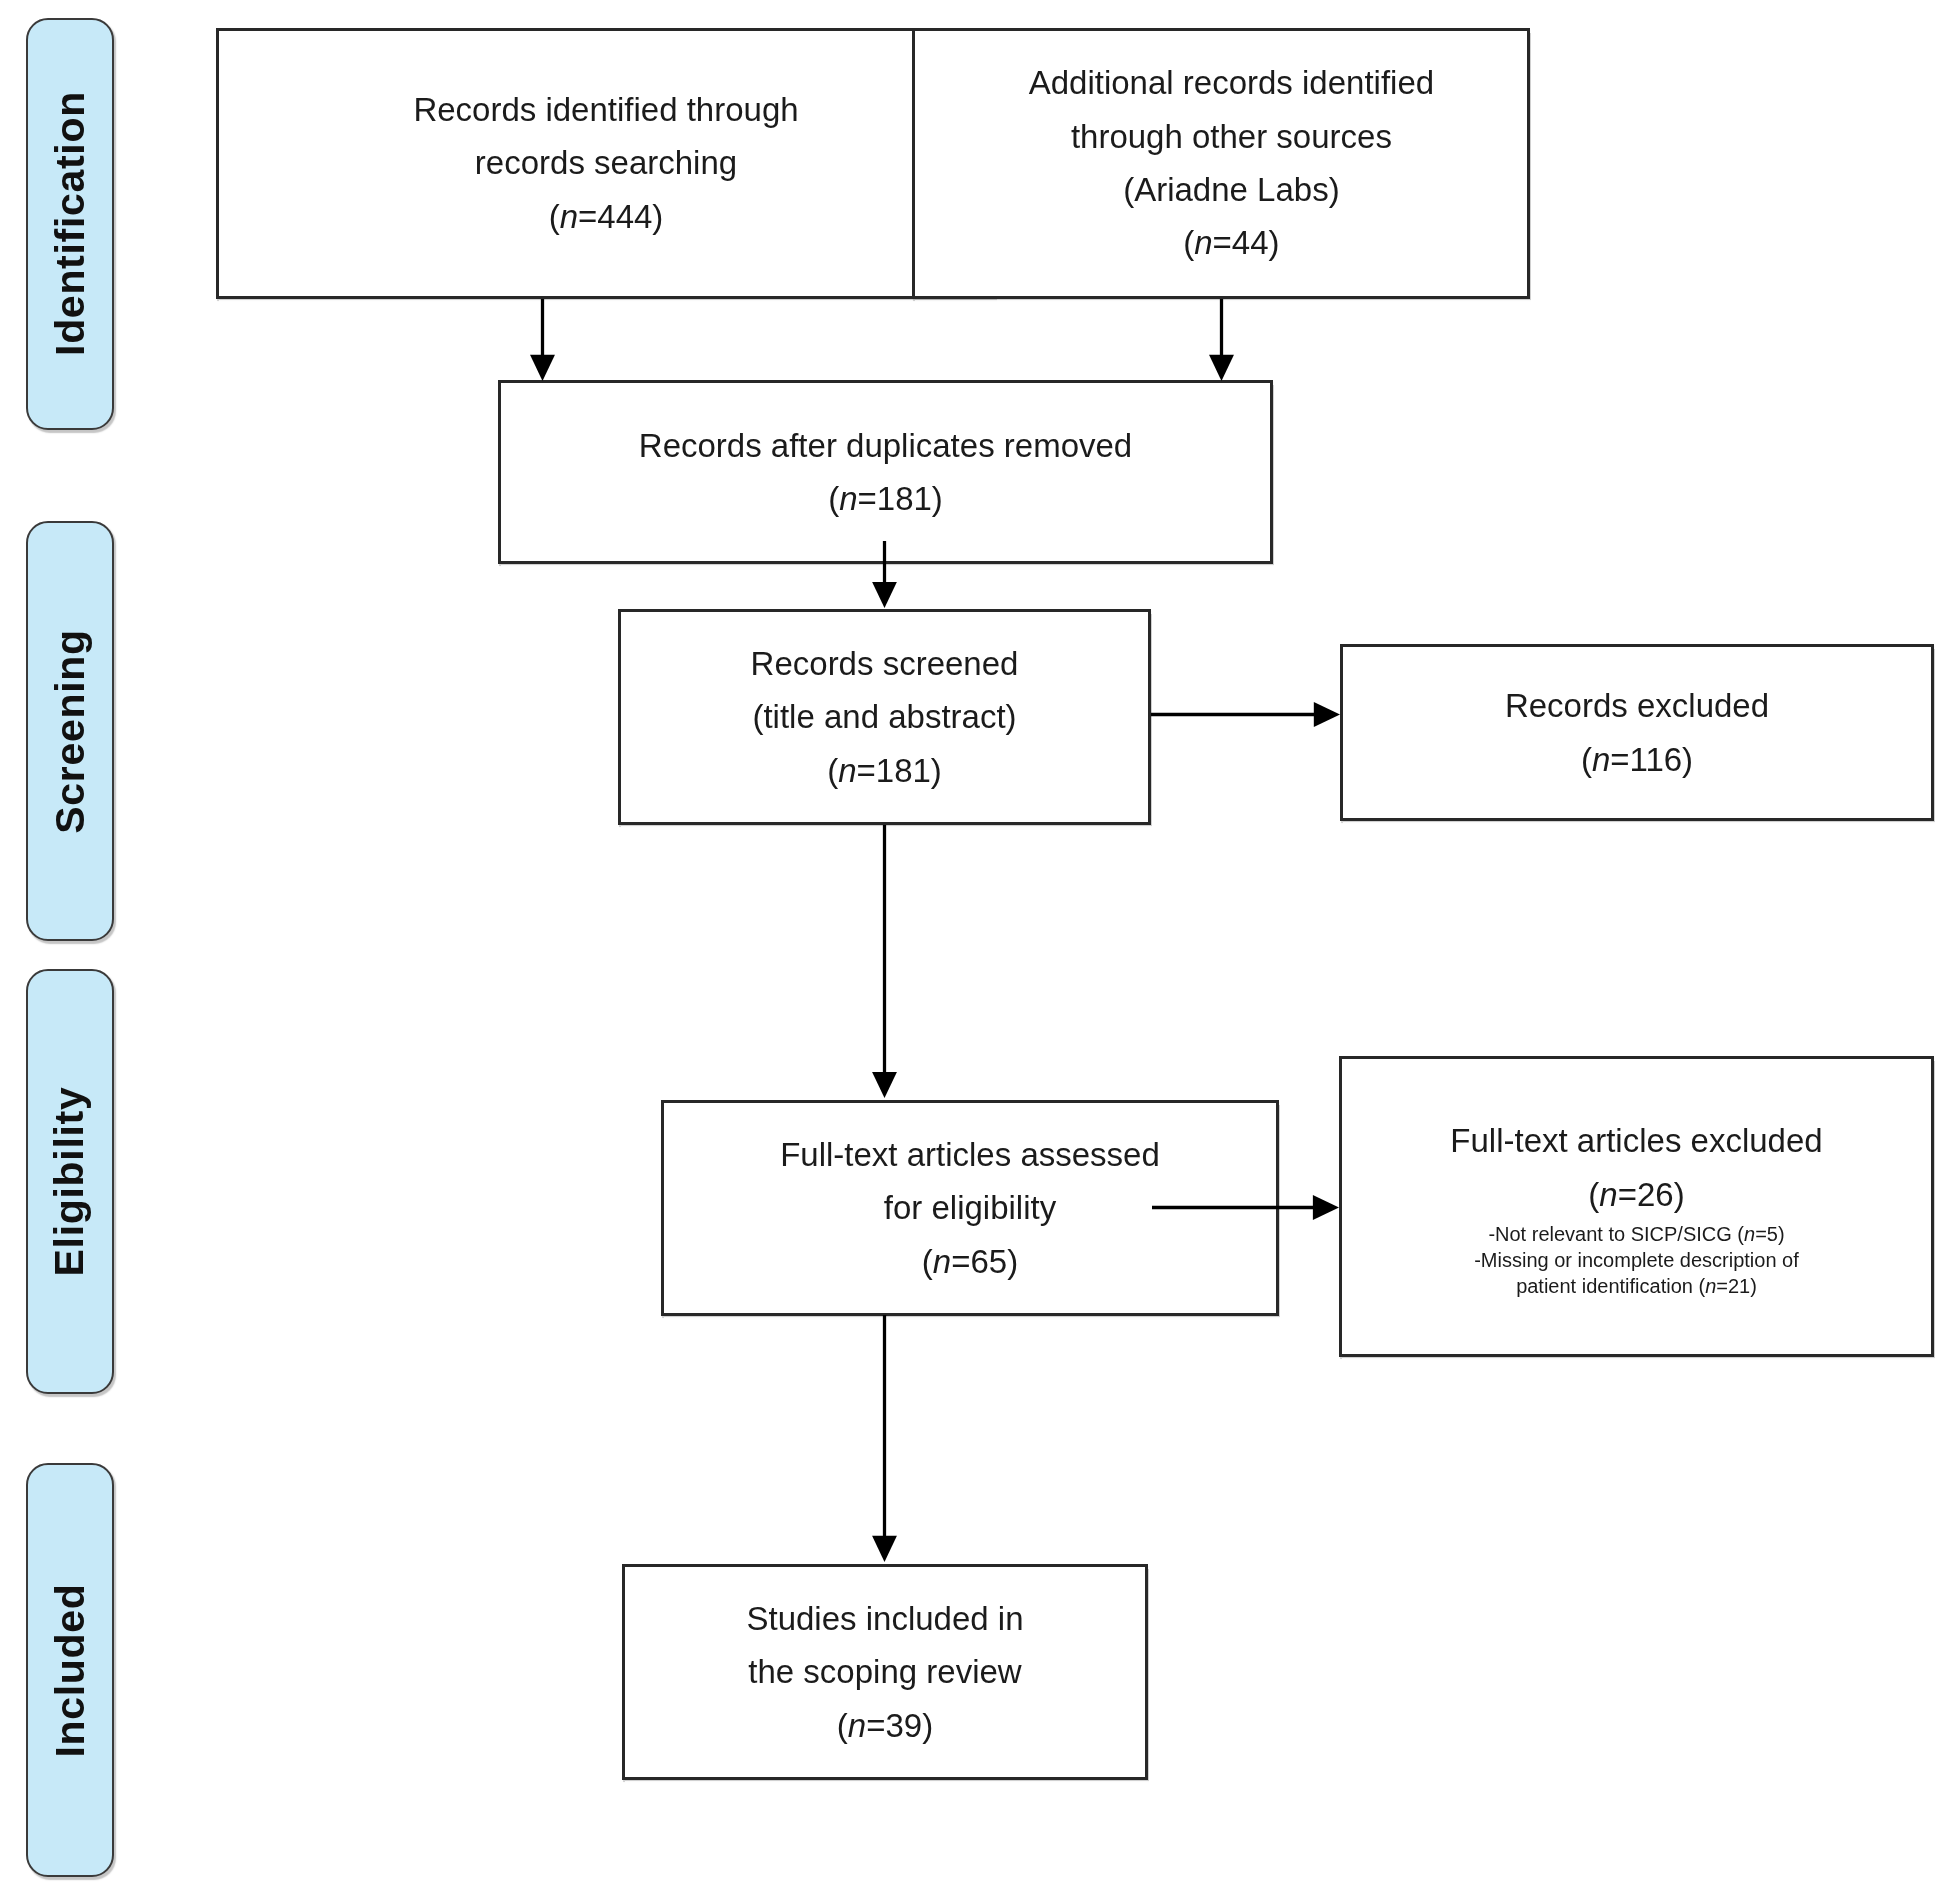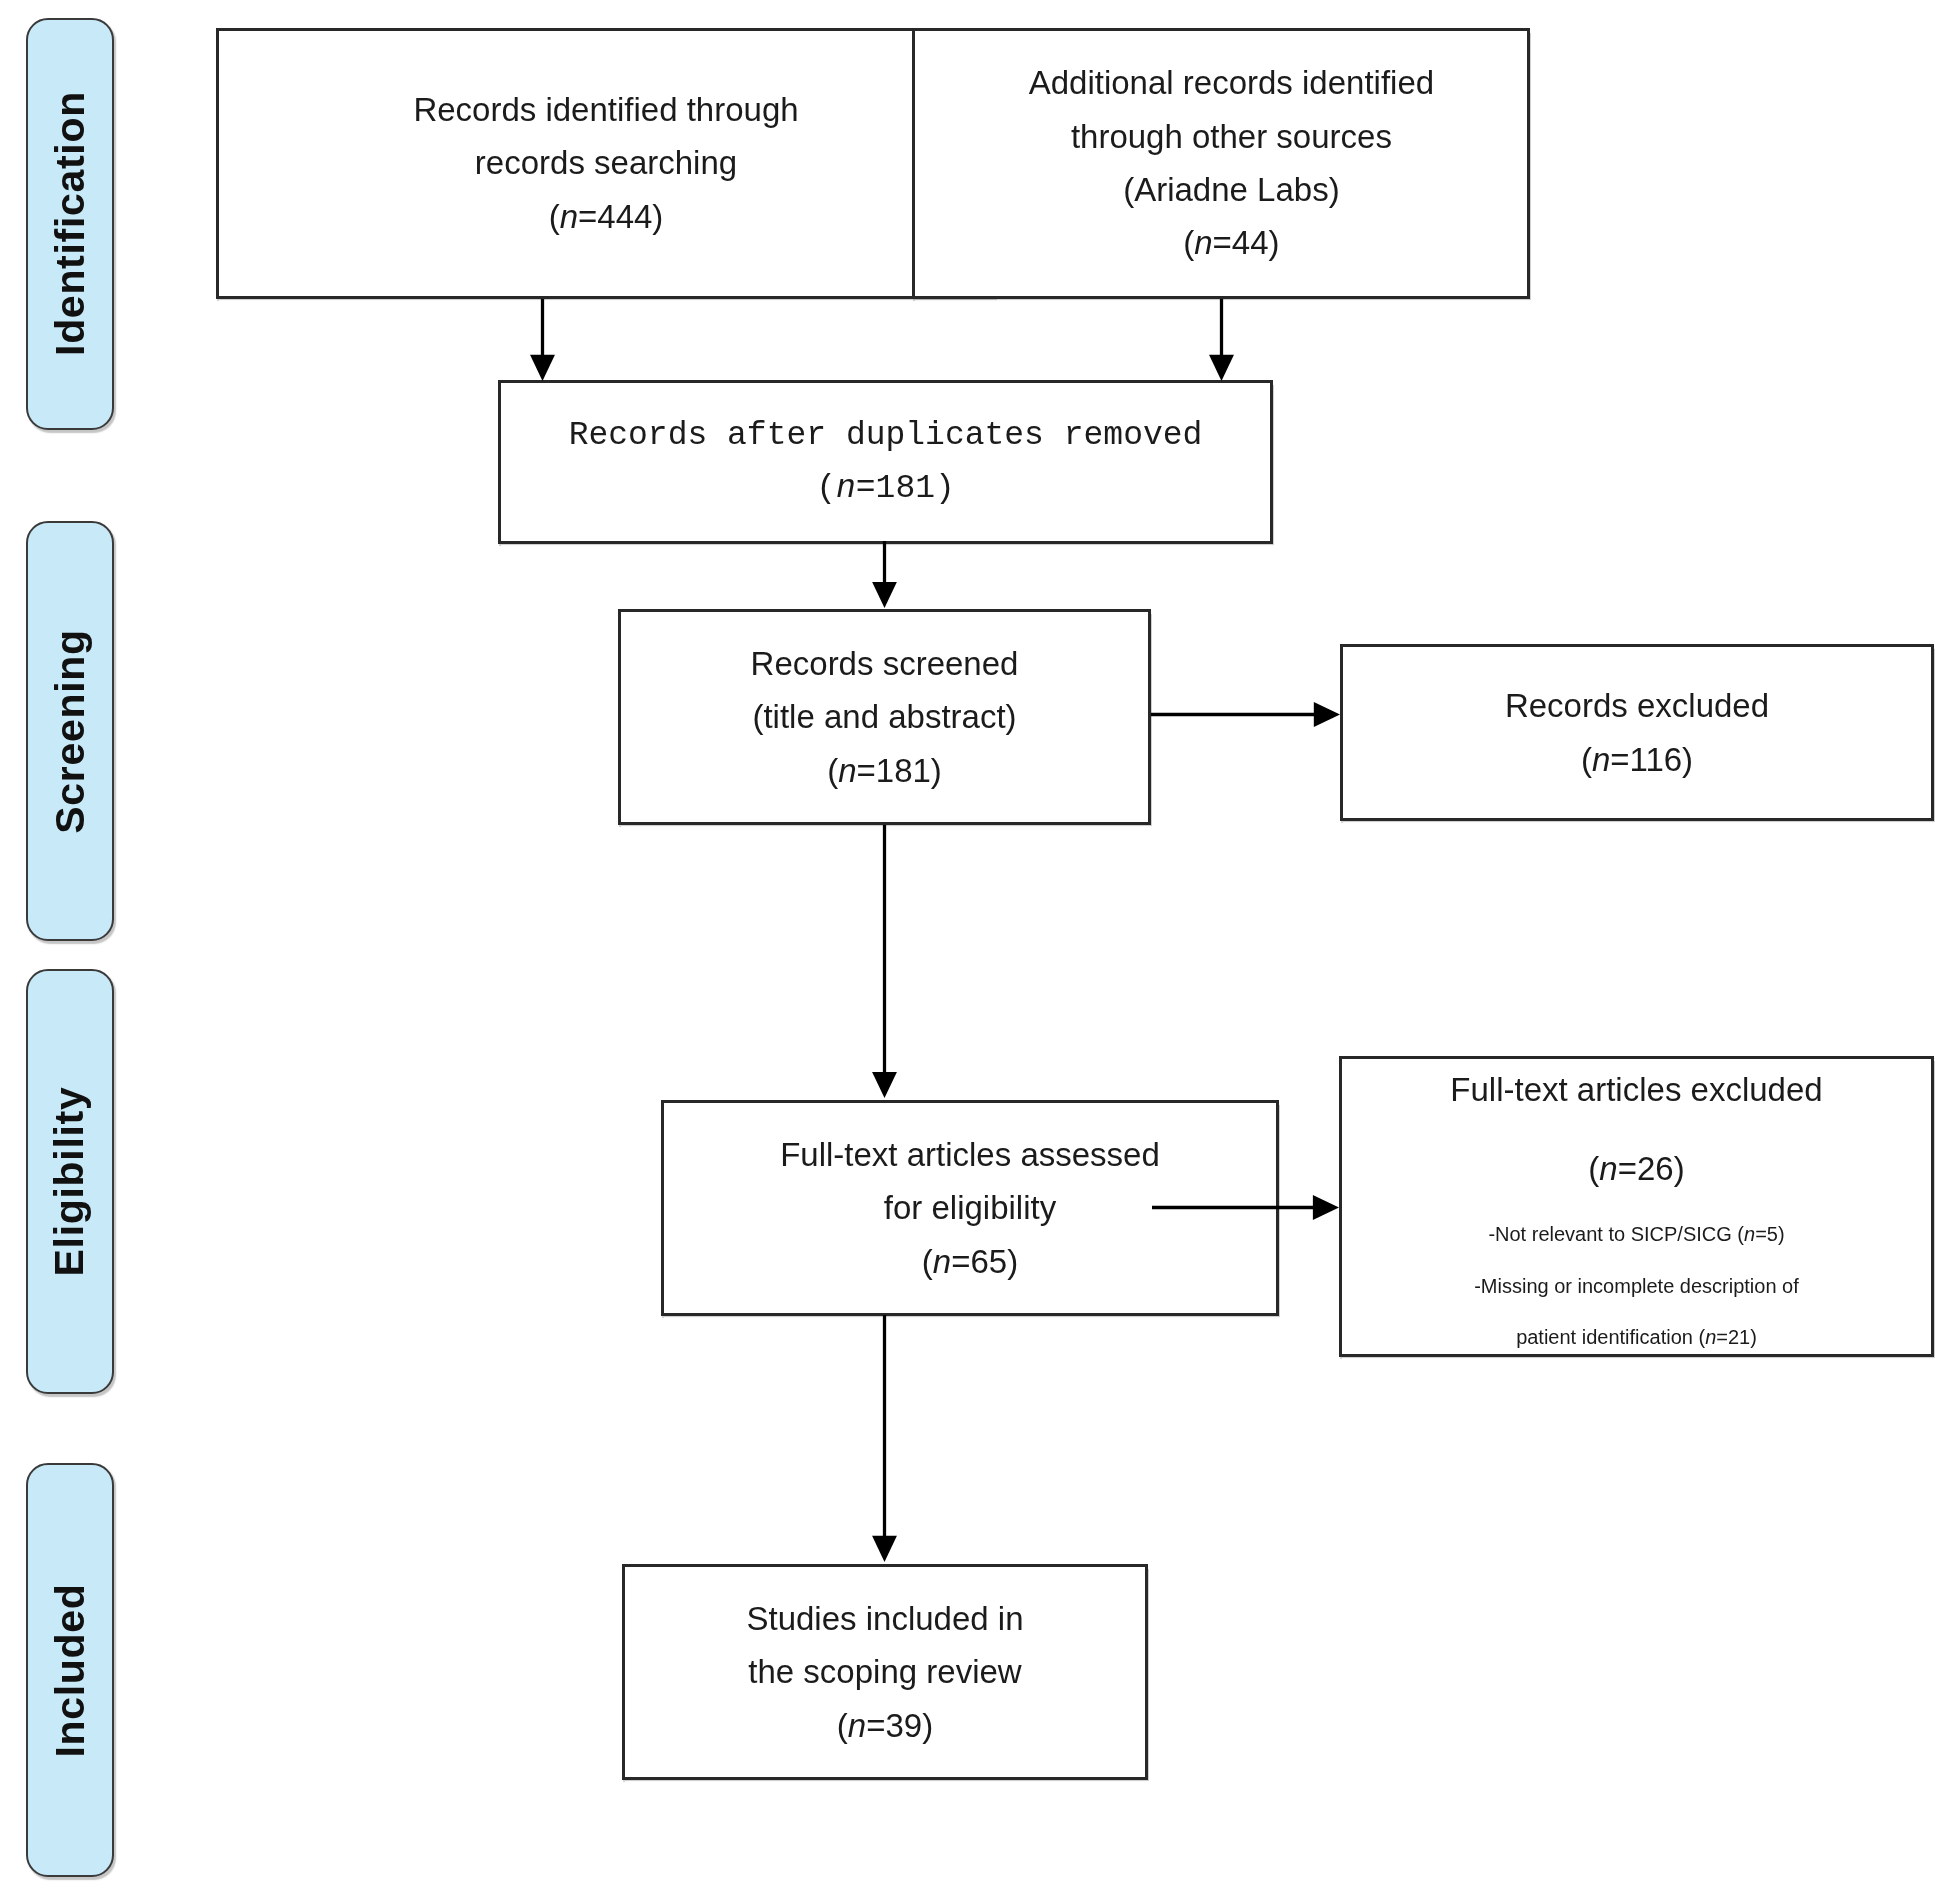--- a/index.html
+++ b/index.html
@@ -84,21 +84,21 @@
     <div class="line">(<i>n</i>=444)</div>
   </div>
 
   <div class="fbox" style="left:912px;top:27.5px;width:618px;height:271px;padding-left:30px;">
     <div class="line">Additional records identified</div>
     <div class="line">through other sources</div>
     <div class="line">(Ariadne Labs)</div>
     <div class="line">(<i>n</i>=44)</div>
   </div>
 
-  <div class="fbox" style="left:498px;top:380px;width:775px;height:164px;font-family:Liberation Mono, monospace;">
+  <div class="fbox" style="left:498px;top:380px;width:775px;height:184px;">
     <div class="line">Records after duplicates removed</div>
     <div class="line">(<i>n</i>=181)</div>
   </div>
 
   <div class="fbox" style="left:618px;top:609px;width:533px;height:216px;">
     <div class="line">Records screened</div>
     <div class="line">(title and abstract)</div>
     <div class="line">(<i>n</i>=181)</div>
   </div>
 
@@ -106,21 +106,21 @@
     <div class="line">Records excluded</div>
     <div class="line">(<i>n</i>=116)</div>
   </div>
 
   <div class="fbox" style="left:617px;top:1100px;width:618px;height:216px;margin-left:44px;">
     <div class="line">Full-text articles assessed</div>
     <div class="line">for eligibility</div>
     <div class="line">(<i>n</i>=65)</div>
   </div>
 
-  <div class="fbox" style="left:1339px;top:1056px;width:595px;height:301px;justify-content:space-between;">
+  <div class="fbox" style="left:1339px;top:1056px;width:595px;height:301px;">
     <div class="line">Full-text articles excluded</div>
     <div class="line">(<i>n</i>=26)</div>
     <div class="subline">-Not relevant to SICP/SICG (<i>n</i>=5)</div>
     <div class="subline">-Missing or incomplete description of</div>
     <div class="subline">patient identification (<i>n</i>=21)</div>
   </div>
 
   <div class="fbox" style="left:622px;top:1564px;width:526px;height:216px;">
     <div class="line">Studies included in</div>
     <div class="line">the scoping review</div>

